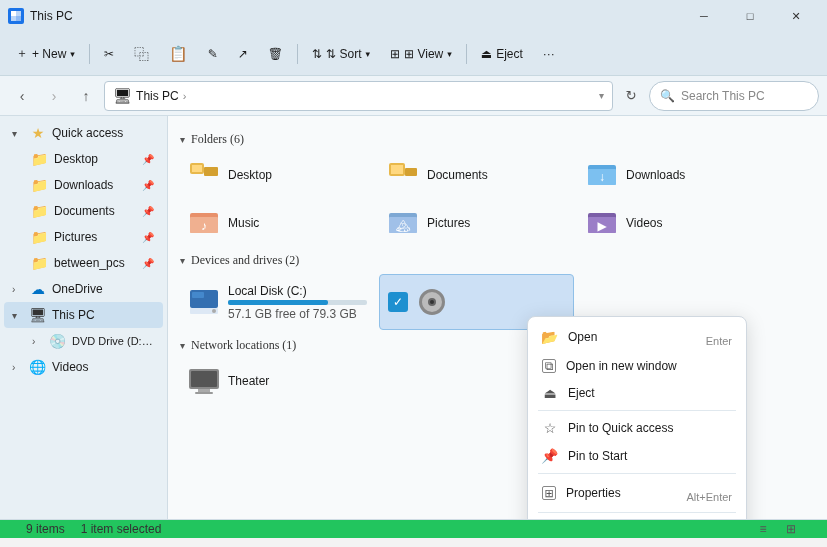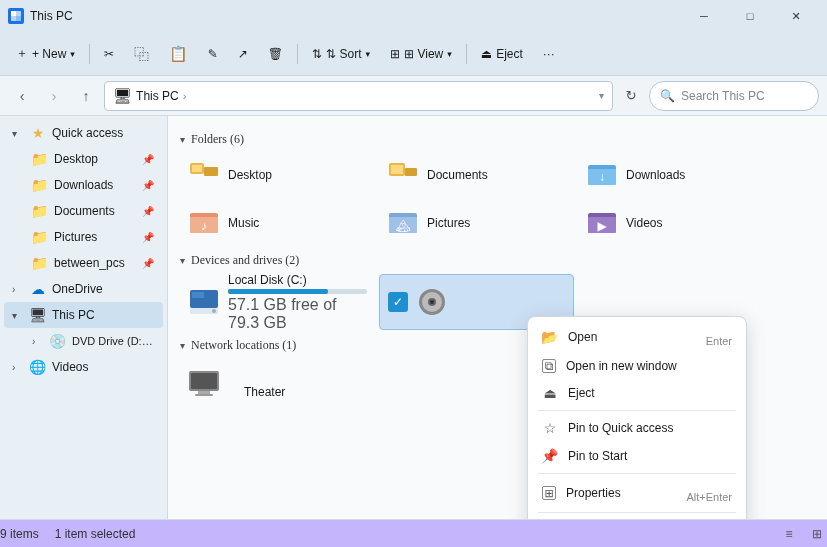--- a/index.html
+++ b/index.html
@@ -107,33 +107,33 @@
     .drive-item {
       display: flex; align-items: center; gap: 8px;
       width: 195px; height: 56px; padding: 4px 8px;
       border-radius: 4px; cursor: pointer;
     }
     .drive-icon { width: 32px; height: 32px; flex-shrink: 0; display: flex; align-items: center; justify-content: center; font-size: 22px; }
     .drive-info { flex: 1; }
     .drive-name { font-size: 12px; color: #1a1a1a; }
     .drive-bar-container { height: 5px; background: #d0dde5; border-radius: 2px; margin: 2px 0; width: 100%; }
     .drive-bar { height: 5px; background: #1e90d0; border-radius: 2px; }
-    .drive-space { font-size: 16px; color: #555; }
+    .drive-space { font-size: 12px; color: #555; }
 
     
     .network-item {
-      display: flex; align-items: flex-end; gap: 24px;
+      display: flex; align-items: center; gap: 8px;
       width: 195px; height: 44px; padding: 4px 8px;
       border-radius: 4px; cursor: pointer;
     }
 
     
     .status-bar {
-      height: 28px; background: #c4b5fd; display: flex; align-items: center;
-      padding: 0 0; gap: 16px; border-top: 1px solid #d0dce4;
+      height: 19px; background: #22c55e; display: flex; align-items: center;
+      padding: 0 26px; gap: 16px; border-top: 1px solid #d0dce4;
       font-size: 12px; color: #333;
     }
     .status-right { margin-left: auto; display: flex; gap: 8px; }
     .view-icon { width: 20px; height: 20px; display: flex; align-items: center; justify-content: center; cursor: pointer; color: #555; border-radius: 3px; }
 
     
     .context-menu {
       position: absolute; right: 80px; top: 200px;
       background: white; border: 1px solid #d0d8e0; border-radius: 8px;
       box-shadow: 0 4px 20px rgba(0,0,0,0.15); width: 220px; padding: 4px;

